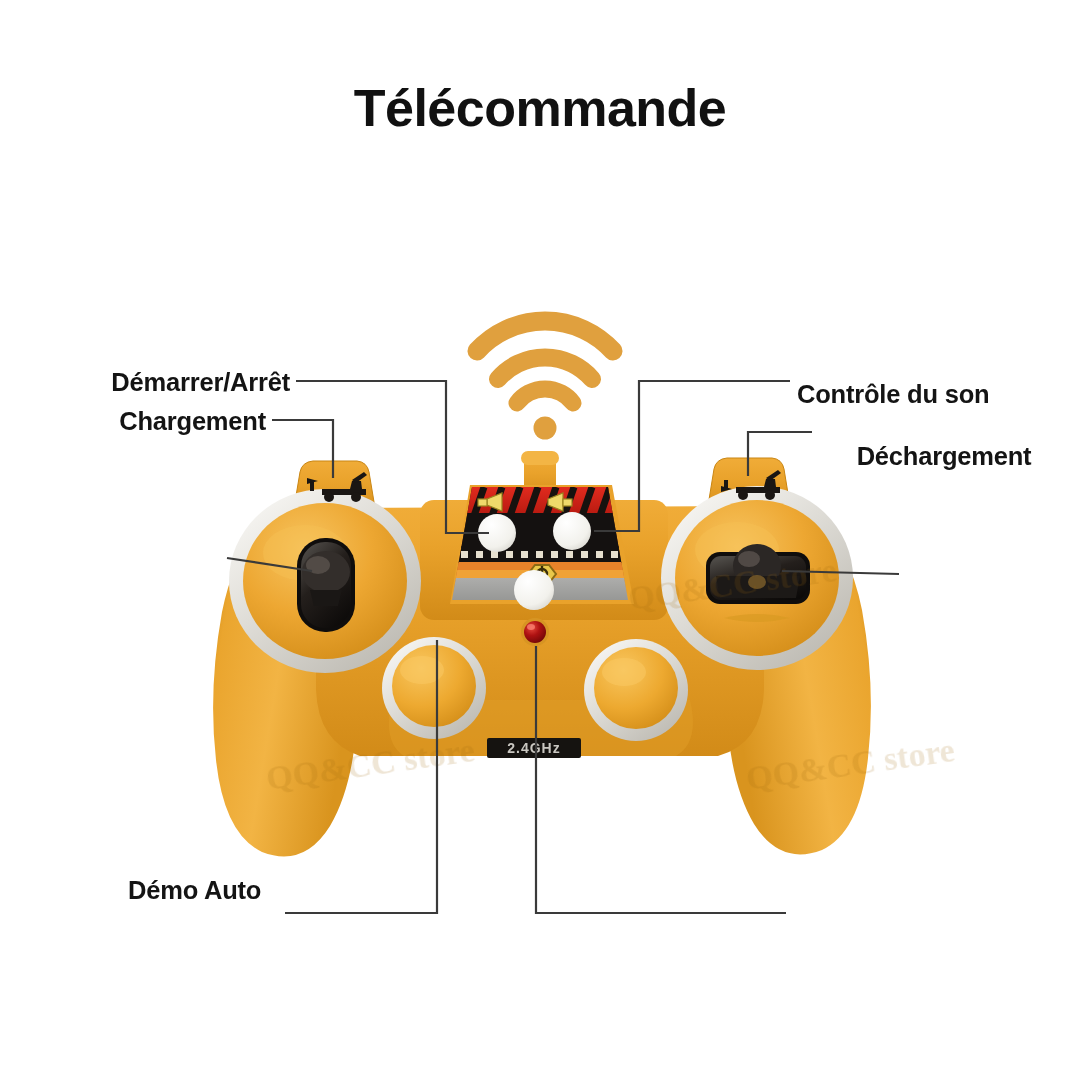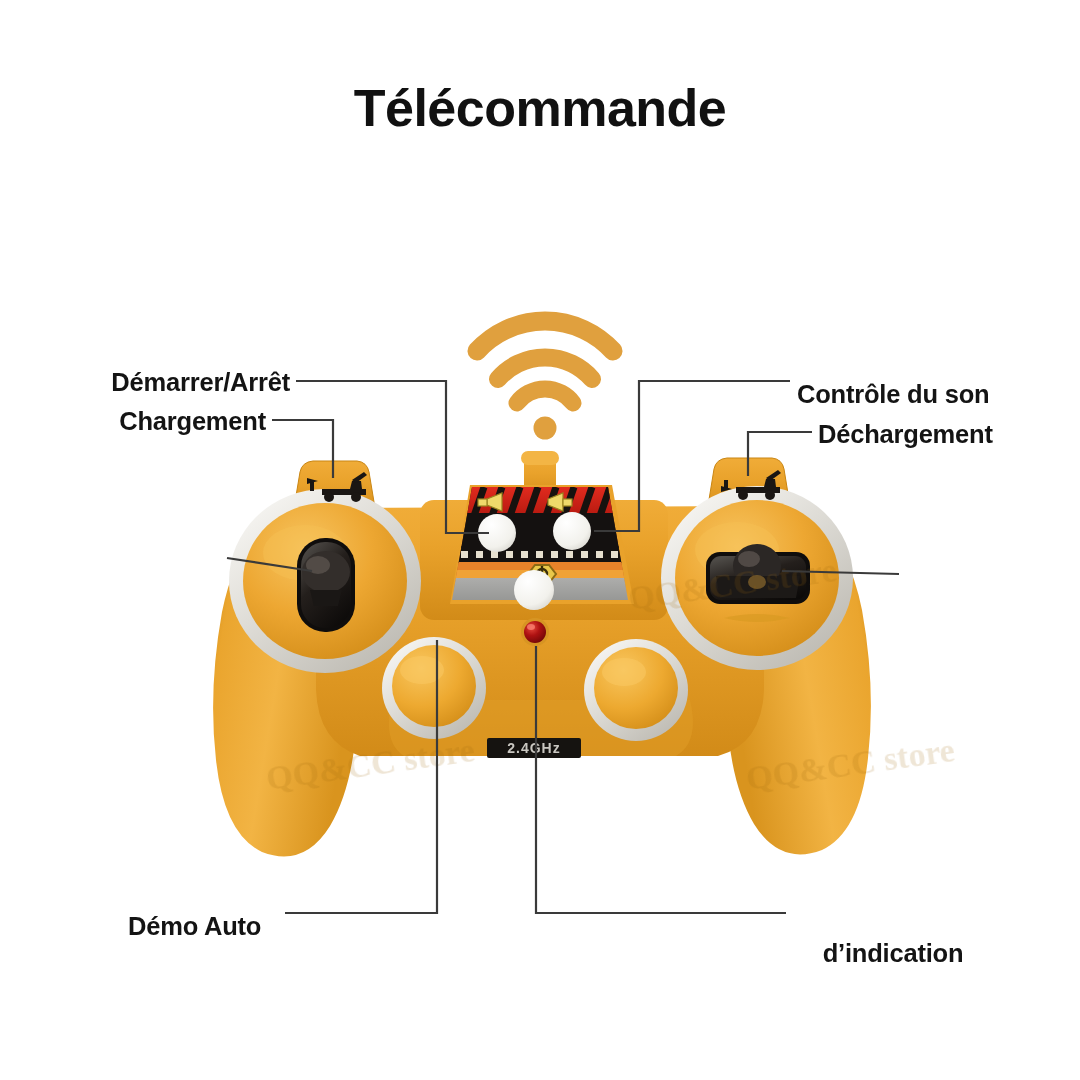--- a/index.html
+++ b/index.html
@@ -330,24 +330,23 @@
 
       <path d="M786 913 L536 913 L536 646"></path>
     </g>
   </svg>
 
   <div class="callout r" style="left:40px; top:405px; width:226px;">Chargement</div>
 
   <div class="callout r" style="left:40px; top:366px; width:250px;">Démarrer/Arrêt</div>
 
 
-  <div class="callout l" style="left:128px; top:898px; width:240px;">Démo Auto</div>
+  <div class="callout l" style="left:128px; top:862px; width:240px;">Démo Auto</div>
 
   <div class="callout l" style="left:797px; top:366px; width:262px;">Contrôle du son</div>
 
-  <div class="callout l" style="left:818px; top:406px; width:252px;">Déchargement</div>
+  <div class="callout l" style="left:818px; top:428px; width:252px;text-align:center;">Déchargement</div>
 
 
   <div class="callout c" style="left:768px; top:872px; width:250px;">
-    <div>d’indication</div>
   </div>
 
 </div>
 
 </body></html>

